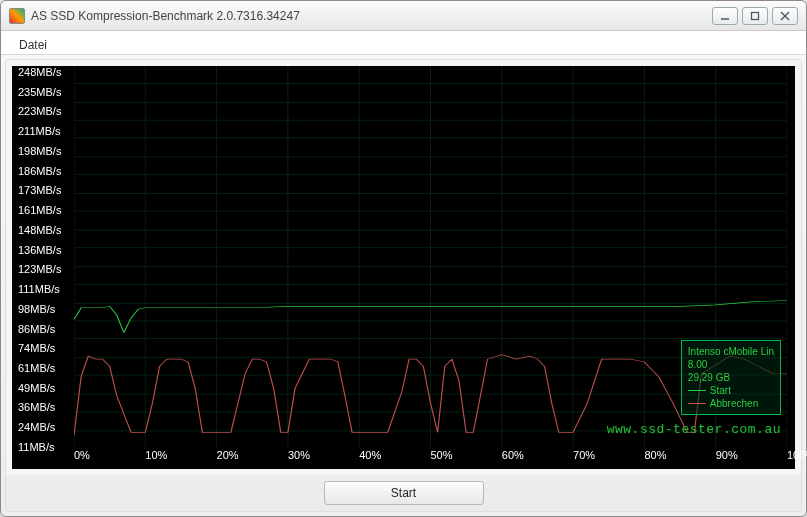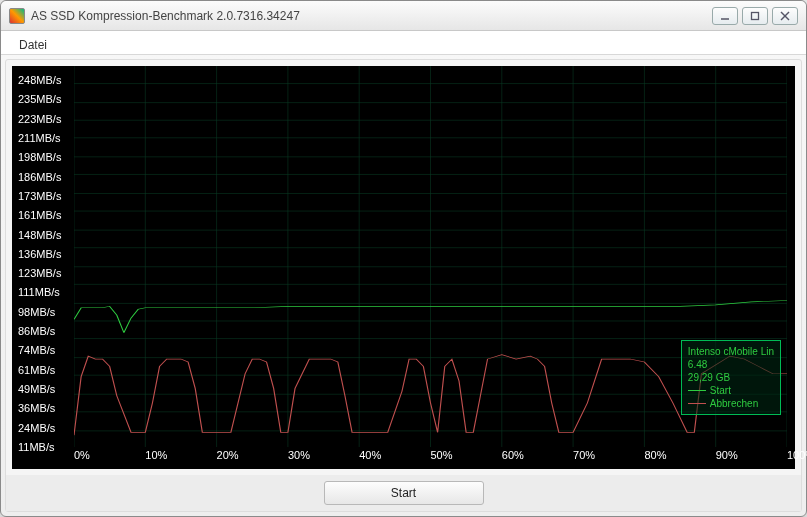--- a/index.html
+++ b/index.html
@@ -8,21 +8,21 @@
   .titlebar { height: 30px; display: flex; align-items: center; padding: 0 8px; background: linear-gradient(#fcfcfc, #e6e6e6); border-bottom: 1px solid #c8c8c8; border-radius: 6px 6px 0 0; }
   .titlebar .app-icon { width: 16px; height: 16px; background: linear-gradient(45deg,#d33,#f90,#0b8); border: 1px solid #888; margin-right: 6px; border-radius: 2px; }
   .titlebar .title { flex: 1; font-size: 12px; color: #444; }
   .win-btns { display: flex; gap: 4px; }
   .win-btn { width: 26px; height: 18px; border: 1px solid #9aa; border-radius: 3px; background: linear-gradient(#fdfdfd,#e6ecef); display: flex; align-items: center; justify-content: center; color: #556; }
   .win-btn svg { width: 10px; height: 10px; }
   .menubar { height: 24px; background: #fff; display: flex; align-items: flex-end; padding: 0 10px; border-bottom: 1px solid #d8d8d8; }
   .menu-item { padding: 2px 8px; color: #333; }
   .panel { flex: 1; background: #f5f5f5; border: 1px solid #ddd; margin: 4px; border-radius: 3px; display: flex; flex-direction: column; }
   .chart-area { flex: 1; position: relative; background: #000; margin: 6px; display: flex; }
-  .y-axis { display: flex; flex-direction: column; justify-content: space-between; padding: 14px 4px 22px 6px; width: 62px; }
+  .y-axis { display: flex; flex-direction: column; justify-content: space-between; padding: 6px 4px 22px 6px; width: 62px; }
   .y-tick { color: #fff; font-size: 11px; text-align: left; height: 0; line-height: 12px; transform: translateY(-6px); white-space: nowrap; }
   .plot-wrap { flex: 1; position: relative; }
   .plot { position: absolute; inset: 0 8px 22px 0; }
   .x-axis { position: absolute; left: 0; right: 8px; bottom: 2px; height: 18px; display: flex; justify-content: space-between; padding: 0 0 0 0; }
   .x-tick { color: #fff; font-size: 11px; width: 0; text-align: center; transform: translateX(-50%); white-space: nowrap; }
   .plot svg { width: 100%; height: 100%; display: block; }
   .grid line { stroke: #0a3d24; stroke-width: 1; }
   .series-read { stroke: #2ecc40; stroke-width: 1.6; fill: none; }
   .series-write { stroke: #c1504f; stroke-width: 1.6; fill: none; }
   .legend-box { position: absolute; right: 14px; bottom: 54px; background: rgba(0,40,20,.55); border: 1px solid #0b5; padding: 4px 6px; font-size: 10px; color: #2ecc40; line-height: 13px; }
@@ -139,31 +139,32 @@
             <div class="x-tick" style="position: absolute; left: 50%;">50%</div>
             <div class="x-tick" style="position: absolute; left: 60%;">60%</div>
             <div class="x-tick" style="position: absolute; left: 70%;">70%</div>
             <div class="x-tick" style="position: absolute; left: 80%;">80%</div>
             <div class="x-tick" style="position: absolute; left: 90%;">90%</div>
             <div class="x-tick" style="position: absolute; left: 100%;">100%</div>
           </div>
 
         <div class="legend-box">
           <div>Intenso cMobile Lin</div>
-          <div>6.48</div>
+          <div>8.00</div>
           <div>29,29 GB</div>
           <div class="legend-row">
             <span class="legend-swatch" style="border-color:#2ecc40"></span>
             <span>Start</span>
           </div>
           <div class="legend-row">
             <span class="legend-swatch" style="border-color:#c1504f"></span>
             <span>Abbrechen</span>
           </div>
         </div>
+        <div class="watermark">www.ssd-tester.com.au</div>
       </div>
     </div>
 
     <div class="button-row">
       <button class="btn">Start</button>
     </div>
   </div>
 </div>
 
 </body></html>

